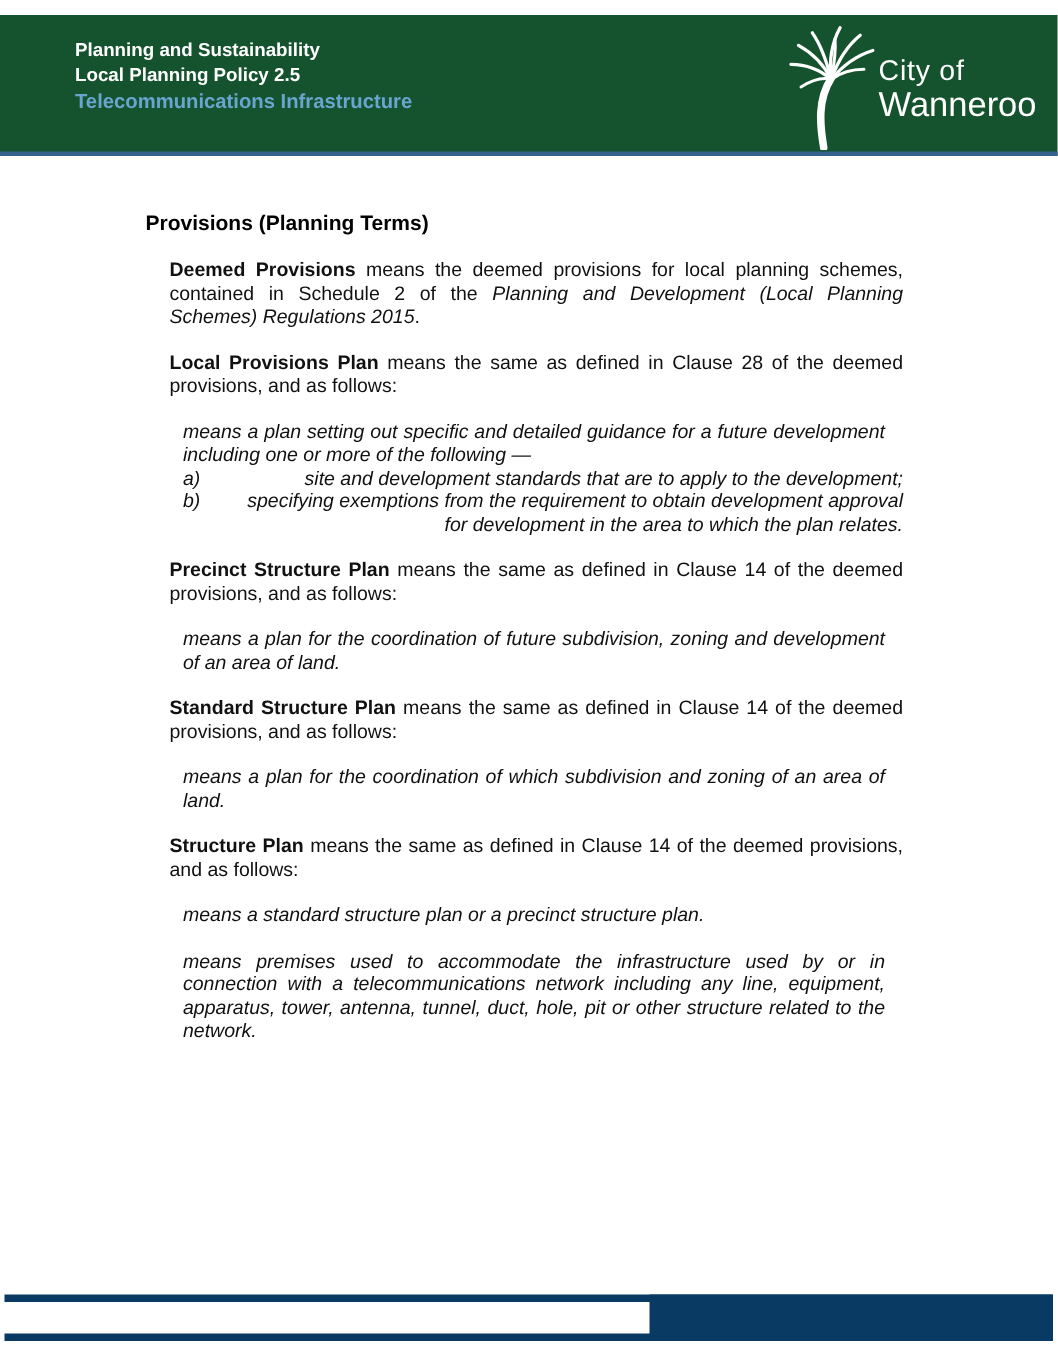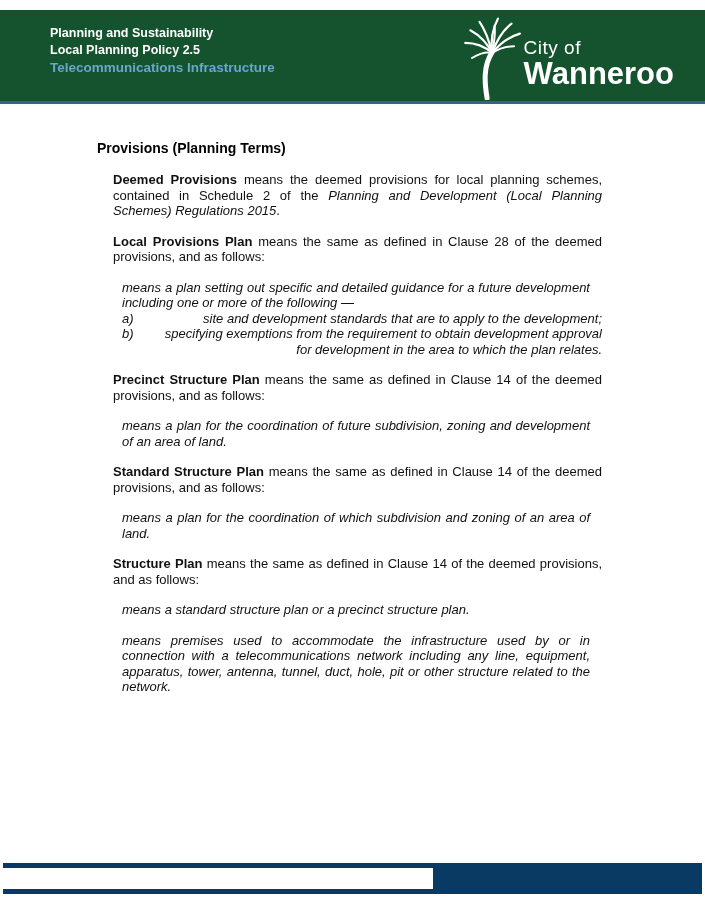--- a/index.html
+++ b/index.html
@@ -14,25 +14,25 @@
   
   .header {
     position:absolute; top:10px; left:0; right:0; height:91px;
     background:#14532d;
     border-bottom:3px solid #35638e;
   }
   .header-text { position:absolute; left:50px; top:15px; }
   .ht-line { color:#ffffff; font-weight:bold; font-size:12.5px; line-height:17px; white-space:nowrap; }
   .ht-accent { color:#6aa5d0; font-weight:bold; font-size:13.5px; line-height:18px; white-space:nowrap; }
 
-  .logo { position:absolute; right:31px; top:6px; display:flex; align-items:flex-start; }
+  .logo { position:absolute; right:14px; top:6px; display:flex; align-items:flex-start; }
   .logo-icon { width:78px; height:84px; flex:0 0 auto; }
   .logo-textblock { color:#ffffff; margin-left:-8px; margin-top:22px; line-height:1; }
   .logo-city { font-size:19px; font-weight:400; letter-spacing:0.5px; }
-  .logo-wanneroo { font-size:31px; font-weight:bold; margin-top:1px; letter-spacing:0px; }
+  .logo-wanneroo { font-size:23px; font-weight:normal; margin-top:1px; letter-spacing:0px; }
 
   
   .content { position:absolute; left:97px; top:139px; width:505px; }
   .doc-heading { margin:0; font-size:14px; font-weight:bold; line-height:18px; color:#000; }
 
   .def-lead {
     margin:15px 0 0 16px;
     font-size:13px; line-height:15.5px;
     text-align:justify;
   }

